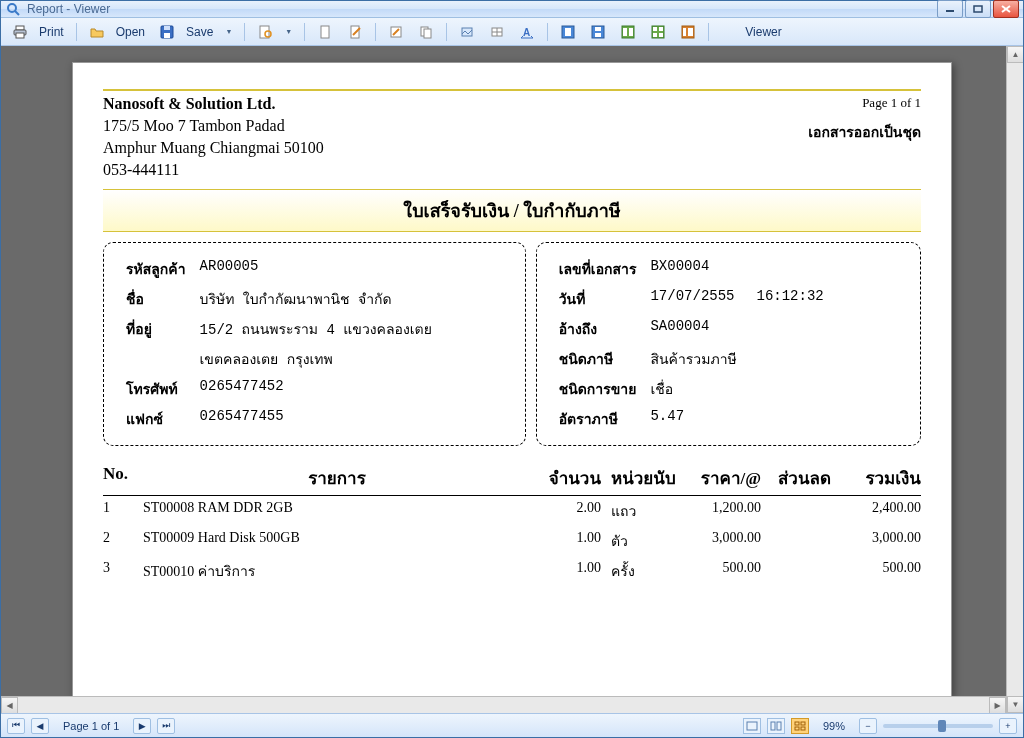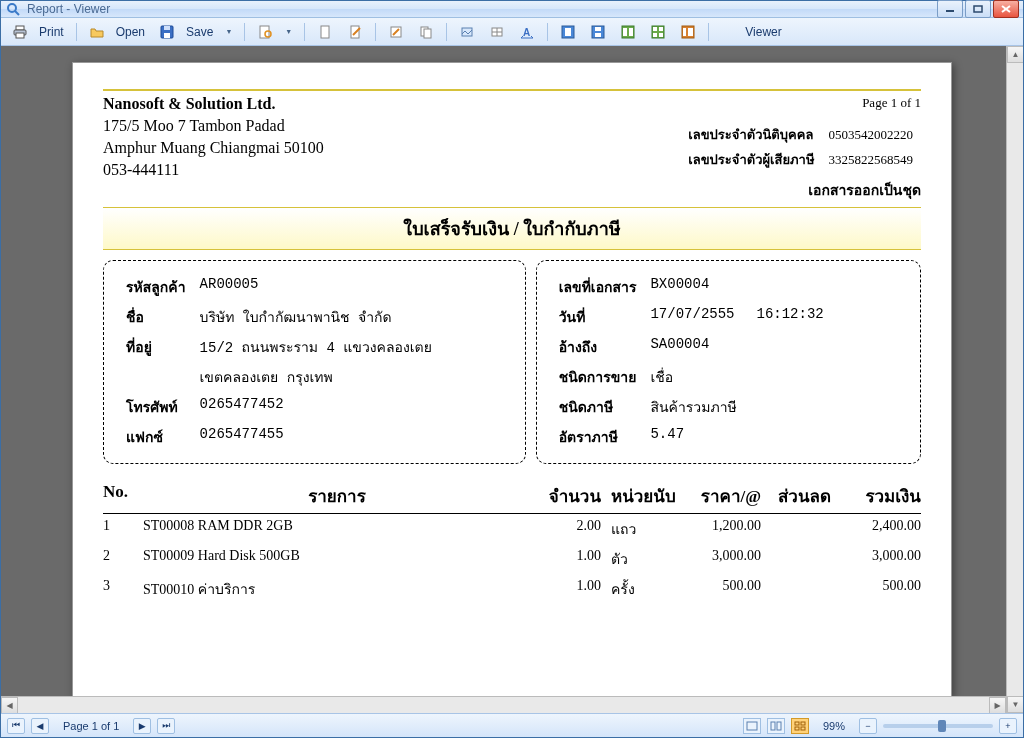--- a/index.html
+++ b/index.html
@@ -254,34 +254,20 @@
       <div class="ytop"></div>
       <div class="company-row">
         <div class="company-left">
           <div class="company-name">Nanosoft &amp; Solution Ltd.</div>
           <div class="addr">175/5 Moo 7 Tambon Padad</div>
           <div class="addr">Amphur Muang Chiangmai 50100</div>
           <div class="addr">053-444111</div>
         </div>
         <div class="company-right">
           <div style="margin-bottom:10px;">Page 1 of 1</div>
-          <div class="ids-right">
-            <table>
-              <tbody>
-                  <tr>
-                <td>เลขประจำตัวนิติบุคคล</td>
-                <td>0503542002220</td>
-              </tr>
-              <tr>
-                <td>เลขประจำตัวผู้เสียภาษี</td>
-                <td>3325822568549</td>
-              </tr>
-            </tbody>
-              </table>
-          </div>
           <div class="doc-note">เอกสารออกเป็นชุด</div>
         </div>
       </div>
 
       <div class="doc-title">ใบเสร็จรับเงิน / ใบกำกับภาษี</div>
 
       <div class="boxes">
         <div class="box box-left">
           <table>
             <tbody>
@@ -324,27 +310,27 @@
                   <td class="lab">วันที่</td>
                   <td>17/07/2555</td>
                   <td style="padding-left:14px;">16:12:32</td>
                 </tr>
             <tr>
                   <td class="lab">อ้างถึง</td>
                   <td>SA00004</td>
                   <td></td>
                 </tr>
             <tr>
+                  <td class="lab">ชนิดภาษี</td>
+                  <td colspan="2">สินค้ารวมภาษี</td>
+                </tr>
+            <tr>
                   <td class="lab">ชนิดการขาย</td>
                   <td>เชื่อ</td>
                   <td></td>
-                </tr>
-            <tr>
-                  <td class="lab">ชนิดภาษี</td>
-                  <td colspan="2">สินค้ารวมภาษี</td>
                 </tr>
             <tr>
                   <td class="lab">อัตราภาษี</td>
                   <td>5.47</td>
                   <td></td>
                 </tr>
           </tbody>
             </table>
         </div>
       </div>

